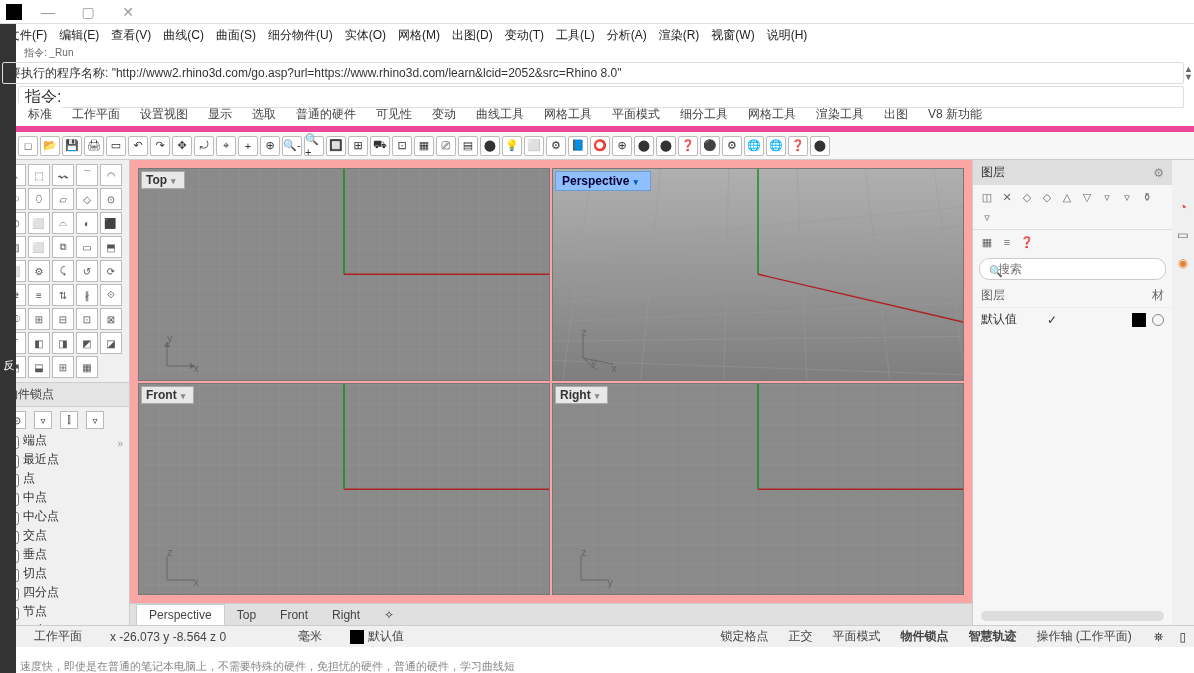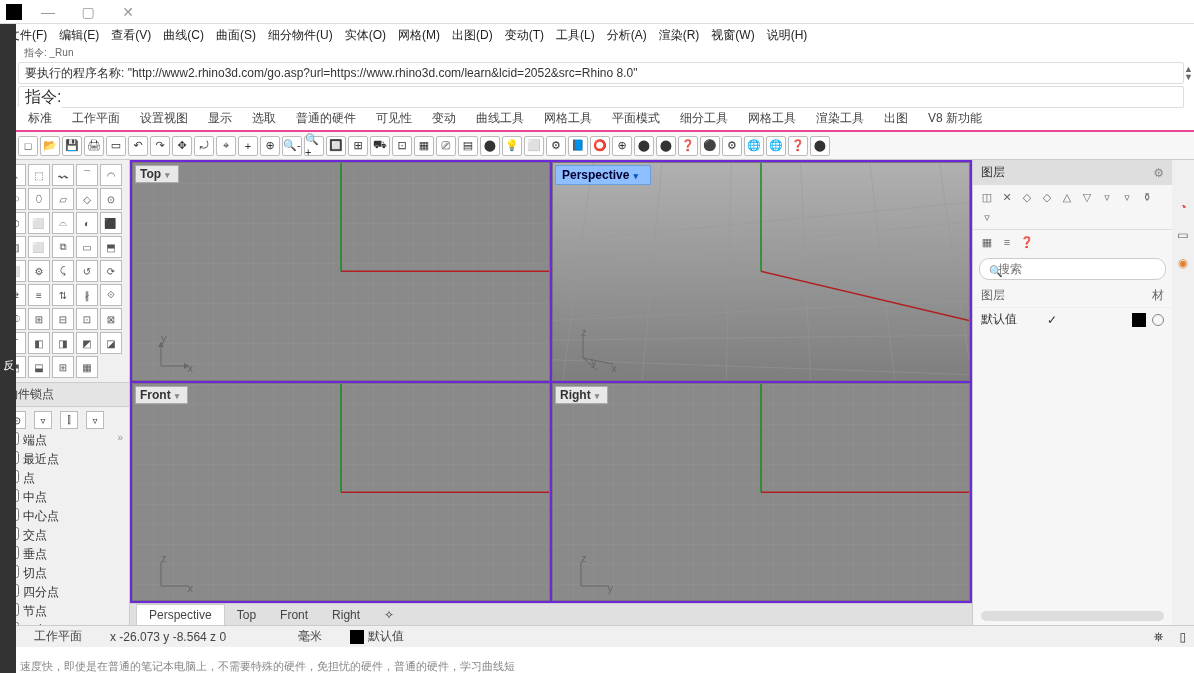--- a/index.html
+++ b/index.html
@@ -3,45 +3,45 @@
 <meta charset="utf-8">
 <style>
 * { box-sizing: border-box; margin: 0; padding: 0; font-family: "Microsoft YaHei", Arial, sans-serif; }
 body { background: #fff; width: 1194px; height: 673px; overflow: hidden; font-size: 12px; color: #333; }
 .titlebar { display: flex; align-items: center; height: 24px; padding: 0 6px; background: #fff; border-bottom: 1px solid #ddd; }
 .titlebar .logo { width: 16px; height: 16px; background: #000; margin-right: 6px; }
 .titlebar .title { color: #888; font-size: 13px; flex: 1; }
 .titlebar .winbtn { width: 40px; text-align: center; color: #999; font-size: 14px; }
 .menubar { display: flex; align-items: center; height: 22px; padding: 0 2px; background: #fff; }
 .menubar .menuitem { padding: 2px 6px; font-size: 12px; color: #222; }
-.cmdlog { position: relative; margin: 2px 10px 0 18px; border: 1px solid #ddd; border-radius: 2px; padding: 2px 6px; font-size: 12px; color: #333; height: 22px; display:flex; align-items:center;}
+.cmdlog { position: relative; margin: 2px 10px 0 2px; border: 1px solid #ddd; border-radius: 2px; padding: 2px 6px; font-size: 12px; color: #333; height: 22px; display:flex; align-items:center;}
 .cmdhist { font-size:10px; color:#666; margin:0 10px 0 18px; padding:0 6px; height:14px; overflow:hidden;}
 .cmdline { display:flex; align-items:center; margin: 2px 10px 2px 18px; border:1px solid #ddd; border-radius:2px; height:22px; padding:0 6px;}
 .cmdline .lbl{ font-size:16px; color:#333; margin-right:4px;}
 .cmdline input{ flex:1; border:none; outline:none; font-size:12px;}
 .scrolltr { position:absolute; right:-10px; top:50%; transform:translateY(-50%); display:flex; flex-direction:column;}
 .tri{ font-size:9px; color:#666; line-height:8px;}
-.tabbar { display:flex; align-items:flex-end; height:22px; padding:0 4px 0 18px; border-bottom:2px solid #ec4899; margin-top:2px;}
+.tabbar { display:flex; align-items:flex-end; height:22px; padding:0 4px 0 18px; border-bottom:6px solid #ec4899; margin-top:2px;}
 .tabbar .tab { padding:3px 10px; font-size:12px; color:#444; }
 .tabbar .tab.active { background:#fff; }
 .toolbar { display:flex; align-items:center; height:28px; padding:2px 4px 2px 18px; background:#f7f7f7; border-bottom:1px solid #ccc; gap:2px; overflow:hidden;}
 .toolbar .ico { width:20px; height:20px; border:1px solid #bbb; border-radius:2px; display:flex; align-items:center; justify-content:center; font-size:11px; background:#fff;}
 .main { display:flex; height:465px; }
 .lefttoolbox { width:130px; background:#f0f0f0; border-right:1px solid #ccc; display:flex; flex-direction:column;}
 .toolgrid { padding:4px; display:grid; grid-template-columns: repeat(5, 22px); grid-auto-rows:22px; gap:2px; }
 .toolgrid .t { border:1px solid #bbb; background:#fff; display:flex; align-items:center; justify-content:center; font-size:10px; color:#555;}
 .panel-title { background:#e4e4e4; padding:3px 6px; font-size:12px; color:#444; border-top:1px solid #ccc; border-bottom:1px solid #ccc;}
 .osnap-list { overflow:auto; padding:2px 4px; }
 .osnap-list .osnap-opts{display:flex; gap:8px; padding:2px 4px; align-items:center;}
 .osnap-list .osnap-opts .opt{width:18px;height:18px;border:1px solid #bbb;background:#fff;display:flex;align-items:center;justify-content:center;font-size:10px;}
-.osnap-list .item{display:flex; align-items:flex-start; padding:1px 2px; font-size:12px; color:#333;}
+.osnap-list .item{display:flex; align-items:flex-end; padding:1px 2px; font-size:12px; color:#333;}
 .osnap-list .item input{margin-right:4px;}
 .osnap-list .expand{margin-left:auto;color:#999;font-size:10px;}
 .viewarea { flex:1; display:flex; flex-direction:column; background:#fff;}
-.viewgrid { flex:1; display:grid; grid-template-columns:1fr 1fr; grid-template-rows:1fr 1fr; gap:2px; padding:2px; background:#6d28d9;}
+.viewgrid { flex:1; display:grid; grid-template-columns:1fr 1fr; grid-template-rows:1fr 1fr; gap:2px; padding:8px; background:#fca5a5;}
 .viewport { position:relative; background:#8a8a8a; border:1px solid #777; overflow:hidden;}
 .viewport.persp{ background: linear-gradient(#b0b0b0,#7e7e7e); }
 .vlabel { position:absolute; top:2px; left:2px; background:#e8e8e8; padding:1px 8px 1px 4px; font-size:12px; font-weight:bold; color:#333; border:1px solid #aaa;}
 .vlabel.active{ background:#8fbfff; color:#003; border-color:#6a9edb; padding:2px 12px 2px 6px;}
 .vlabel .dd{ font-size:9px; margin-left:4px; color:#888;}
 .viewport svg{ position:absolute; inset:0; width:100%; height:100%; }
 .axisind { position:absolute; bottom:6px; left:20px; font-size:11px; color:#666; }
 .viewtabs { display:flex; align-items:center; background:#e0e0e0; border-top:1px solid #ccc; height:22px; padding:0 6px;}
 .viewtabs .vtab{ padding:3px 12px; font-size:12px; color:#444;}
 .viewtabs .vtab.active{ background:#fff; border:1px solid #ccc; border-bottom:none;}
@@ -428,17 +428,25 @@
   </div>
 </div>
 
 <div class="statusbar">
   <span style="border:1px solid #888;width:12px;height:12px;display:inline-block;"></span>
   <span class="cell">工作平面</span>
   <span class="cell" style="flex:0 0 180px;">x -26.073  y -8.564  z 0</span>
   <span class="cell">毫米</span>
   <span class="cell"><span class="sq"></span><span>默认值</span></span>
   <span style="flex:1;"></span>
+  <span id="statustoggles" style="display:flex;">
+      <span class="cell">锁定格点</span>
+      <span class="cell">正交</span>
+      <span class="cell">平面模式</span>
+      <span class="cell bold">物件锁点</span>
+      <span class="cell bold">智慧轨迹</span>
+      <span class="cell">操作轴 (工作平面)</span>
+    </span>
   <span style="margin:0 4px;">⛯</span>
   <span style="margin:0 4px;">▯</span>
 </div>
 
 <div class="bottomtext">速度快，即使是在普通的笔记本电脑上，不需要特殊的硬件，免担忧的硬件，普通的硬件，学习曲线短</div>
 
 </body></html>

